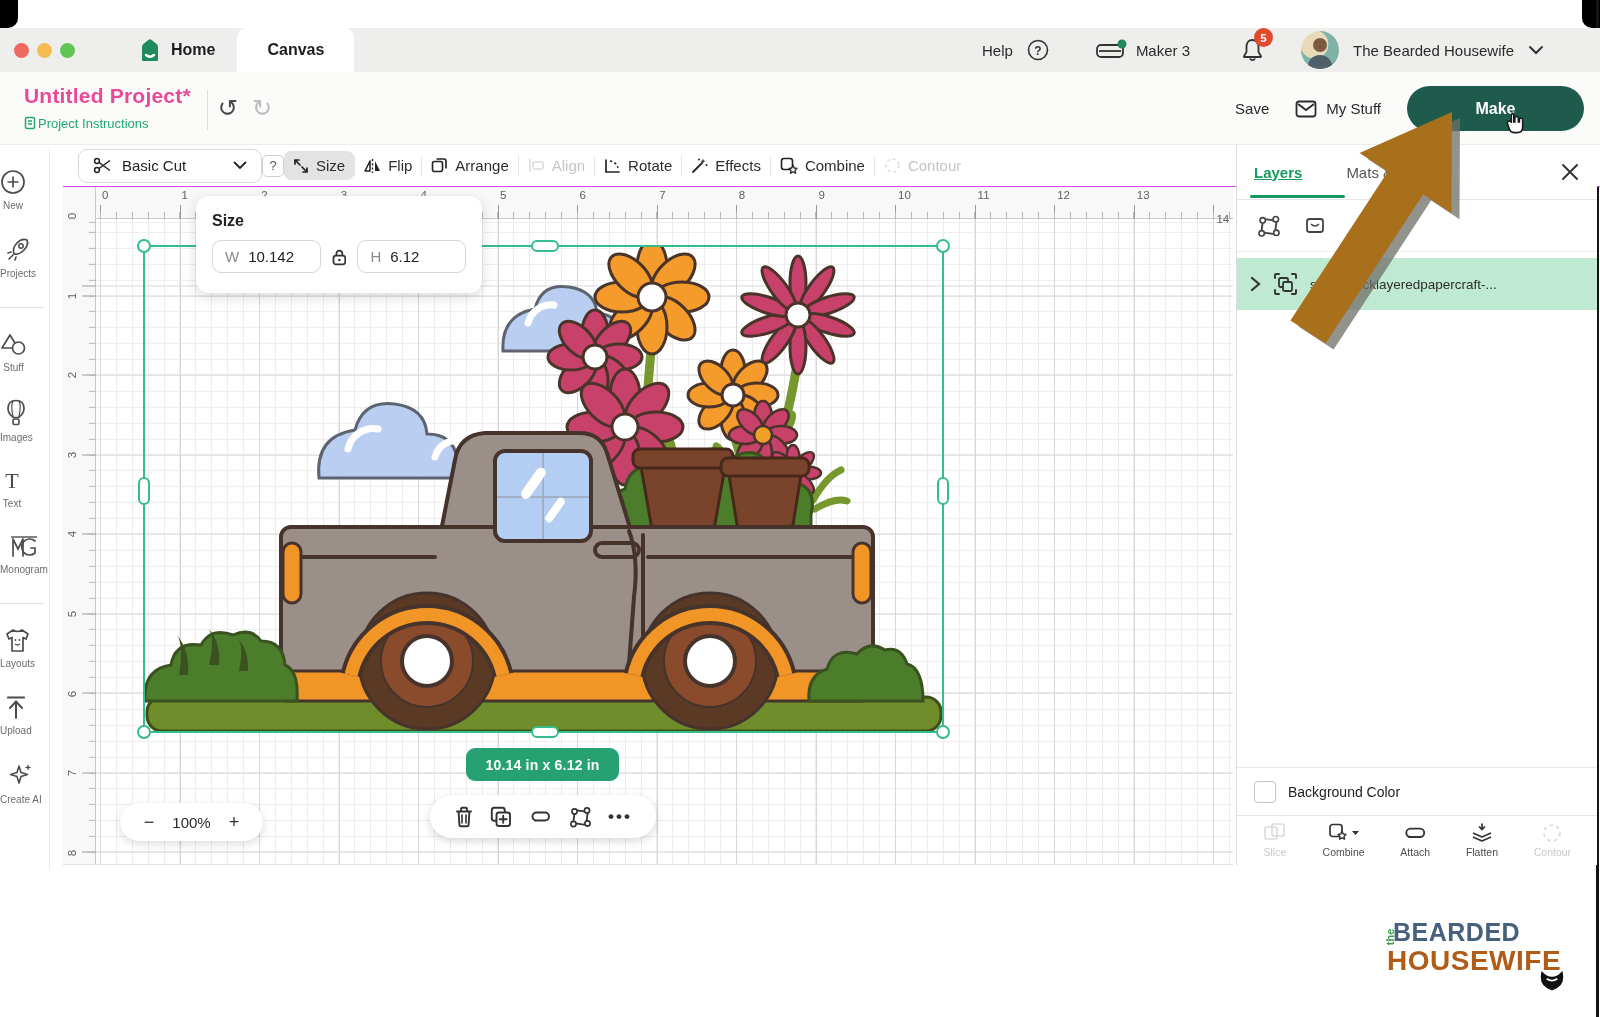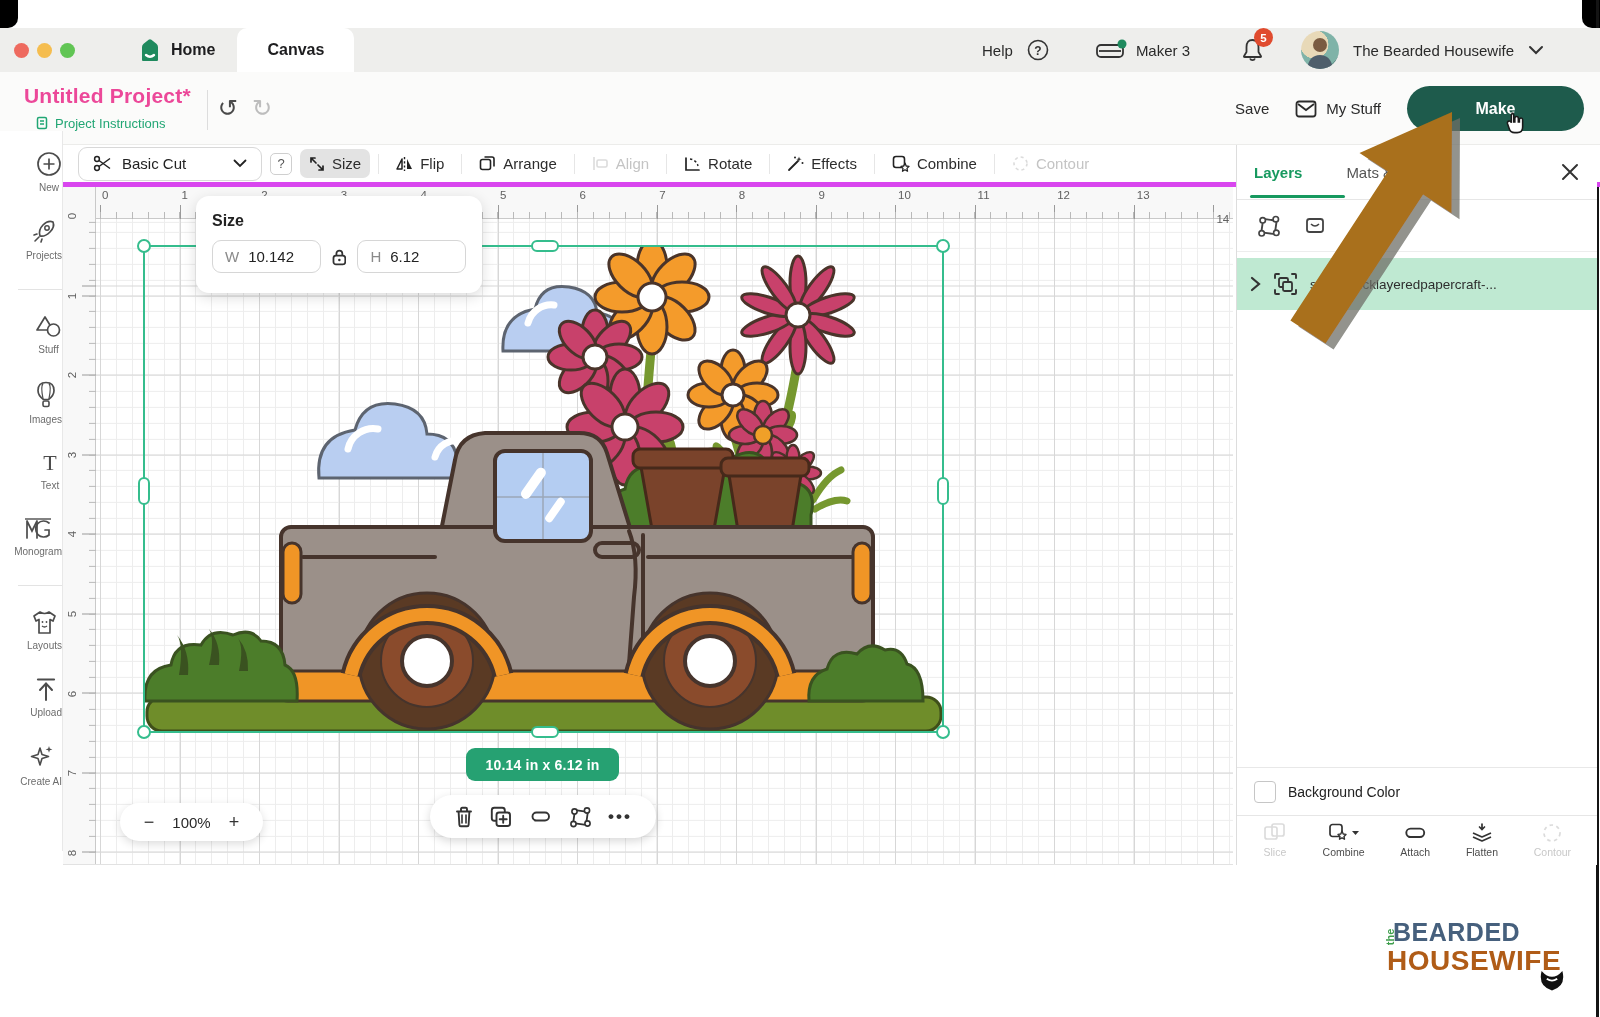--- a/index.html
+++ b/index.html
@@ -15,39 +15,39 @@
   .traffic { width:15px; height:15px; border-radius:50%; display:inline-block; }
   #home-tab { display:flex; align-items:center; gap:10px; margin-left:50px; height:44px; padding:0 14px; cursor:default; }
   #canvas-tab { height:44px; background:#fff; border-radius:10px 10px 0 0; display:flex; align-items:center; padding:0 30px; margin-left:8px; }
   .tab-label { font-size:16px; font-weight:bold; color:#1d1d1f; }
   #tabbar-right { margin-left:auto; display:flex; align-items:center; gap:14px; padding-right:56px; }
   .chrome-text { font-size:15px; color:#2a2a2a; }
 
   
   #header-row { left:0; top:72px; width:1600px; height:73px; background:#fbfbfa; border-bottom:1px solid #ececea; }
   #project-title { left:24px; top:84px; font-size:21px; font-weight:bold; color:#ec4899; letter-spacing:.2px; }
-  #project-instructions { left:24px; top:116px; display:flex; align-items:center; gap:5px; font-size:13px; color:#21a674;margin-left:12px; }
+  #project-instructions { left:24px; top:116px; display:flex; align-items:center; font-size:13px; color:#21a674; }
   .vdivider { width:1px; background:#ddd; }
   .undo-glyph { font-family:"DejaVu Sans", sans-serif; font-size:24px; line-height:1; }
   #header-right { right:16px; top:86px; display:flex; align-items:center; gap:26px; }
   #subscriber-pill { background:#e4f3ec; border-radius:10px; height:43px; display:flex; align-items:center; gap:10px; padding:0 22px; color:#156e52; font-weight:bold; font-size:15px; }
   #make-button { background:#1e5b4c; border-radius:23px; height:45px; width:177px; display:flex; align-items:center; justify-content:center; color:#fff; font-weight:bold; font-size:16px; position:relative; }
 
   
-  #edit-toolbar { left:63px; top:145px; width:1537px; height:42px; background:#fff; border-bottom:5px solid #d946ef; display:flex; align-items:center; gap:8px; padding-left:15px;text-align:right; }
+  #edit-toolbar { left:63px; top:145px; width:1537px; height:42px; background:#fff; border-bottom:1px solid #d946ef; display:flex; align-items:center; gap:0; padding-left:15px;text-align:right; }
   #optype-pill { display:flex; align-items:center; gap:10px; border:1px solid #d8d8d8; border-radius:9px; height:34px; padding:0 14px; width:184px; font-size:15px; color:#222; }
   #help-box { width:22px; height:22px; border:1px solid #cfcfcf; border-radius:5px; font-size:13px; color:#555; display:flex; align-items:center; justify-content:center; }
   .tb-item { display:flex; align-items:center; gap:7px; font-size:15px; color:#2d2d2d; padding:6px 9px; border-radius:7px; white-space:nowrap; }
   .tb-item.active { background:#e3e3e3; }
   .tb-item.disabled { color:#c4c4c4; }
   .tb-item.disabled svg { opacity:.35; }
   .tb-sep { width:1px; height:20px; background:#e6e6e6; }
 
   
-  #sidebar { left:0; top:131px; width:63px; height:720px; background:#fff; border-right:1px solid #e8e8e8; display:flex; flex-direction:column; align-items:flex-end; padding-top:20px; }
+  #sidebar { left:0; top:149px; width:50px; height:720px; background:#fff; border-right:1px solid #e8e8e8; display:flex; flex-direction:column; align-items:flex-start; padding-top:20px; }
   .sb-item { display:flex; flex-direction:column; align-items:center; gap:5px; margin-bottom:26px; color:#4c4c4c; }
   .sb-item span { font-size:10px; color:#6c6c6c; }
   .sb-div { width:44px; height:1px; background:#e3e3e3; margin:2px 0 24px 0; }
 
   
   #canvas-wrap { left:63px; top:187px; width:1170px; height:678px; background:#fff; border-bottom:1px solid #e2e2e2; overflow:hidden; }
   #ruler-top { left:0; top:0; width:1170px; height:32px; background:#f8f8f8; border-bottom:1px solid #c9c9c9; }
   #ruler-top-nums span { position:absolute; top:2px; font-size:11.5px; color:#606060; }
   #ruler-left { left:0; top:0px; width:33px; height:678px; background:#f8f8f8; border-right:1px solid #c9c9c9; }
   #ruler-left-nums span { position:absolute; left:6px; font-size:11.5px; color:#606060; transform:rotate(-90deg); }
@@ -86,21 +86,21 @@
      color:#fff; font-weight:bold; font-size:14px; display:flex; align-items:center; justify-content:center; letter-spacing:.2px; }
   #float-toolbar { left:430px; top:795px; width:226px; height:43px; background:#fff; border-radius:22px;
      box-shadow:0 3px 10px rgba(0,0,0,.16); display:flex; align-items:center; justify-content:space-around; padding:0 16px; }
   #zoom-pill { left:120px; top:803px; width:143px; height:38px; background:#fff; border-radius:19px;
      box-shadow:0 3px 10px rgba(0,0,0,.14); display:flex; align-items:center; justify-content:center; gap:18px; font-size:15px; color:#2a2a2a; }
   #zoom-pill .zbtn { font-size:18px; color:#333; }
 
   
   #right-panel { left:1236px; top:145px; width:361px; height:720px; background:#fff; border-left:1px solid #ddd; }
   #panel-tabs { height:55px; border-bottom:1px solid #e6e6e6; position:relative; display:flex; align-items:center; padding:0 17px; gap:44px; }
-  #tab-layers { font-size:15px; font-weight:bold; color:#17995f; }
+  #tab-layers { font-size:15px; font-weight:bold; color:#17995f;text-decoration:underline; }
   #tab-underline { position:absolute; left:13px; top:50px; width:95px; height:3px; background:#17995f; border-radius:2px; }
   #tab-mats { font-size:15px; color:#555; }
   #panel-close { position:absolute; right:16px; top:16px; }
   #panel-tools { height:52px; border-bottom:1px solid #ededed; display:flex; align-items:center; gap:24px; padding:0 20px; }
   #layer-row { height:52px; background:#bfe9d2; display:flex; align-items:center; gap:12px; padding:0 12px; margin-top:6px; }
   #layer-row .layer-name { font-size:13.5px; color:#2e2e2e; }
   #bg-color-row { position:absolute; left:0; top:622px; width:100%; border-top:1px solid #e8e8e8; height:48px; display:flex; align-items:center; gap:12px; padding:0 17px; }
   #bg-swatch { width:22px; height:22px; border:1px solid #c6c6c6; border-radius:4px; background:#fff; }
   #panel-actions { position:absolute; left:0; top:670px; width:100%; height:50px; border-top:1px solid #e6e6e6; display:flex; justify-content:space-around; align-items:center; padding:0 8px; }
   .pa-item { display:flex; flex-direction:column; align-items:center; gap:3px; color:#3a3a3a; }

